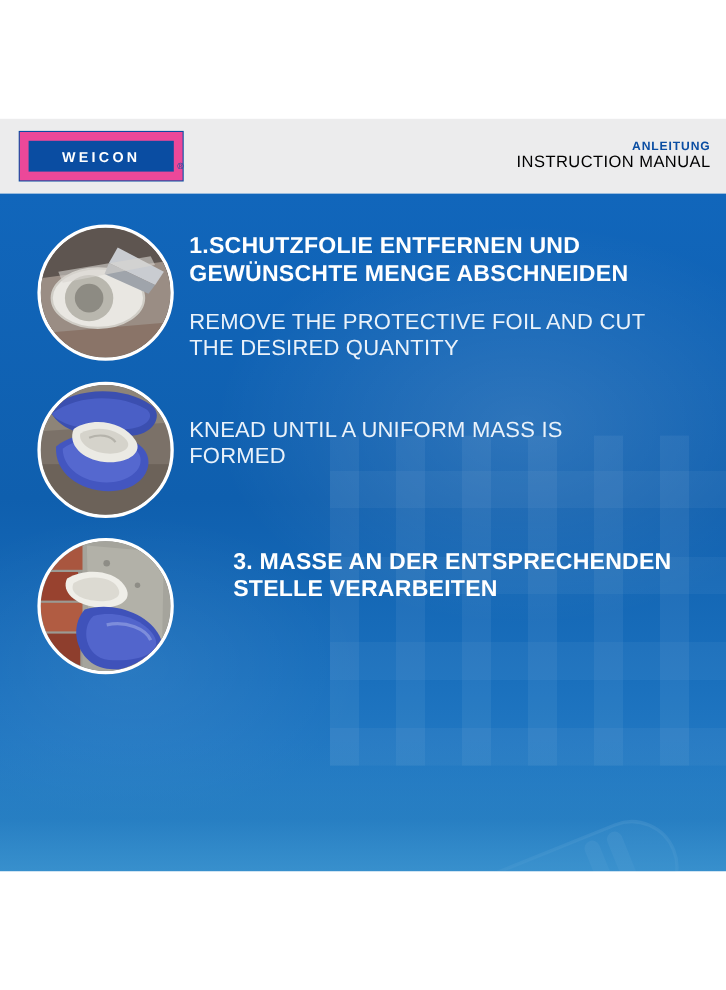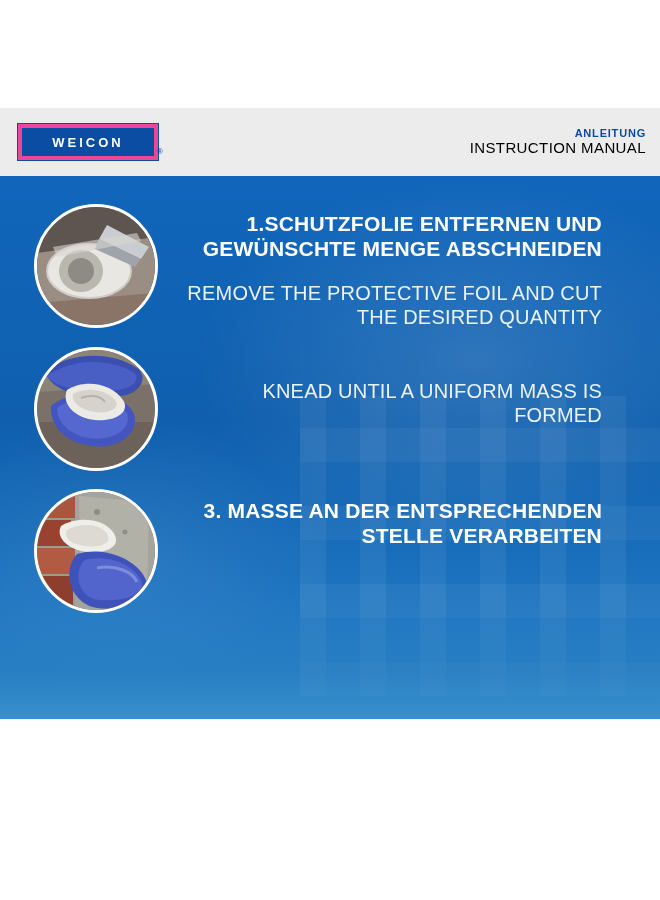--- a/index.html
+++ b/index.html
@@ -31,21 +31,21 @@
     display: flex;
     align-items: center;
     justify-content: space-between;
     padding: 0 14px 0 18px;
   }
   .logo {
     position: relative;
     width: 132px;
     height: 28px;
     background: #0a4da2;
-    border: 4px solid #ec4899;
+    border: 8px solid #ec4899;
     box-shadow: 0 0 0 1px #0a4da2;
     display: flex;
     align-items: center;
     justify-content: center;
   }
   .logo-text {
     color: #ffffff;
     font-size: 13px;
     letter-spacing: 3px;
     font-weight: bold;
@@ -74,24 +74,23 @@
     font-size: 15px;
     font-weight: normal;
     letter-spacing: 0.4px;
   }
   
   .body-blue {
     position: absolute;
     left: 0;
     top: 176px;
     width: 660px;
-    height: 543px;
+    height: 616px;
     background: linear-gradient(180deg, #1166bb 0%, #0f5fae 45%, #1a70bd 72%, #2f86cc 100%);
     overflow: hidden;
-    text-align: right;
   }
   
   .bg-haze {
     position: absolute;
     inset: 0;
     background:
       radial-gradient(ellipse 400px 260px at 72% 34%, rgba(255,255,255,0.13), rgba(255,255,255,0) 70%),
       radial-gradient(ellipse 300px 200px at 18% 70%, rgba(255,255,255,0.07), rgba(255,255,255,0) 70%);
     pointer-events: none;
   }
@@ -130,21 +129,21 @@
     position: relative;
     padding-top: 28px;
   }
   .step {
     position: relative;
     display: flex;
     align-items: flex-start;
   }
   .step-1 { margin-left: 34px; margin-bottom: 18px; }
   .step-2 { margin-left: 34px; margin-bottom: 18px; }
-  .step-3 { margin-left: 34px; }
+  .step-3 { margin-left: 34px; gap: 40px; }
 
   .photo {
     flex: 0 0 auto;
     width: 124px;
     height: 124px;
     border-radius: 50%;
     border: 3px solid #ffffff;
     box-sizing: border-box;
     overflow: hidden;
     position: relative;

